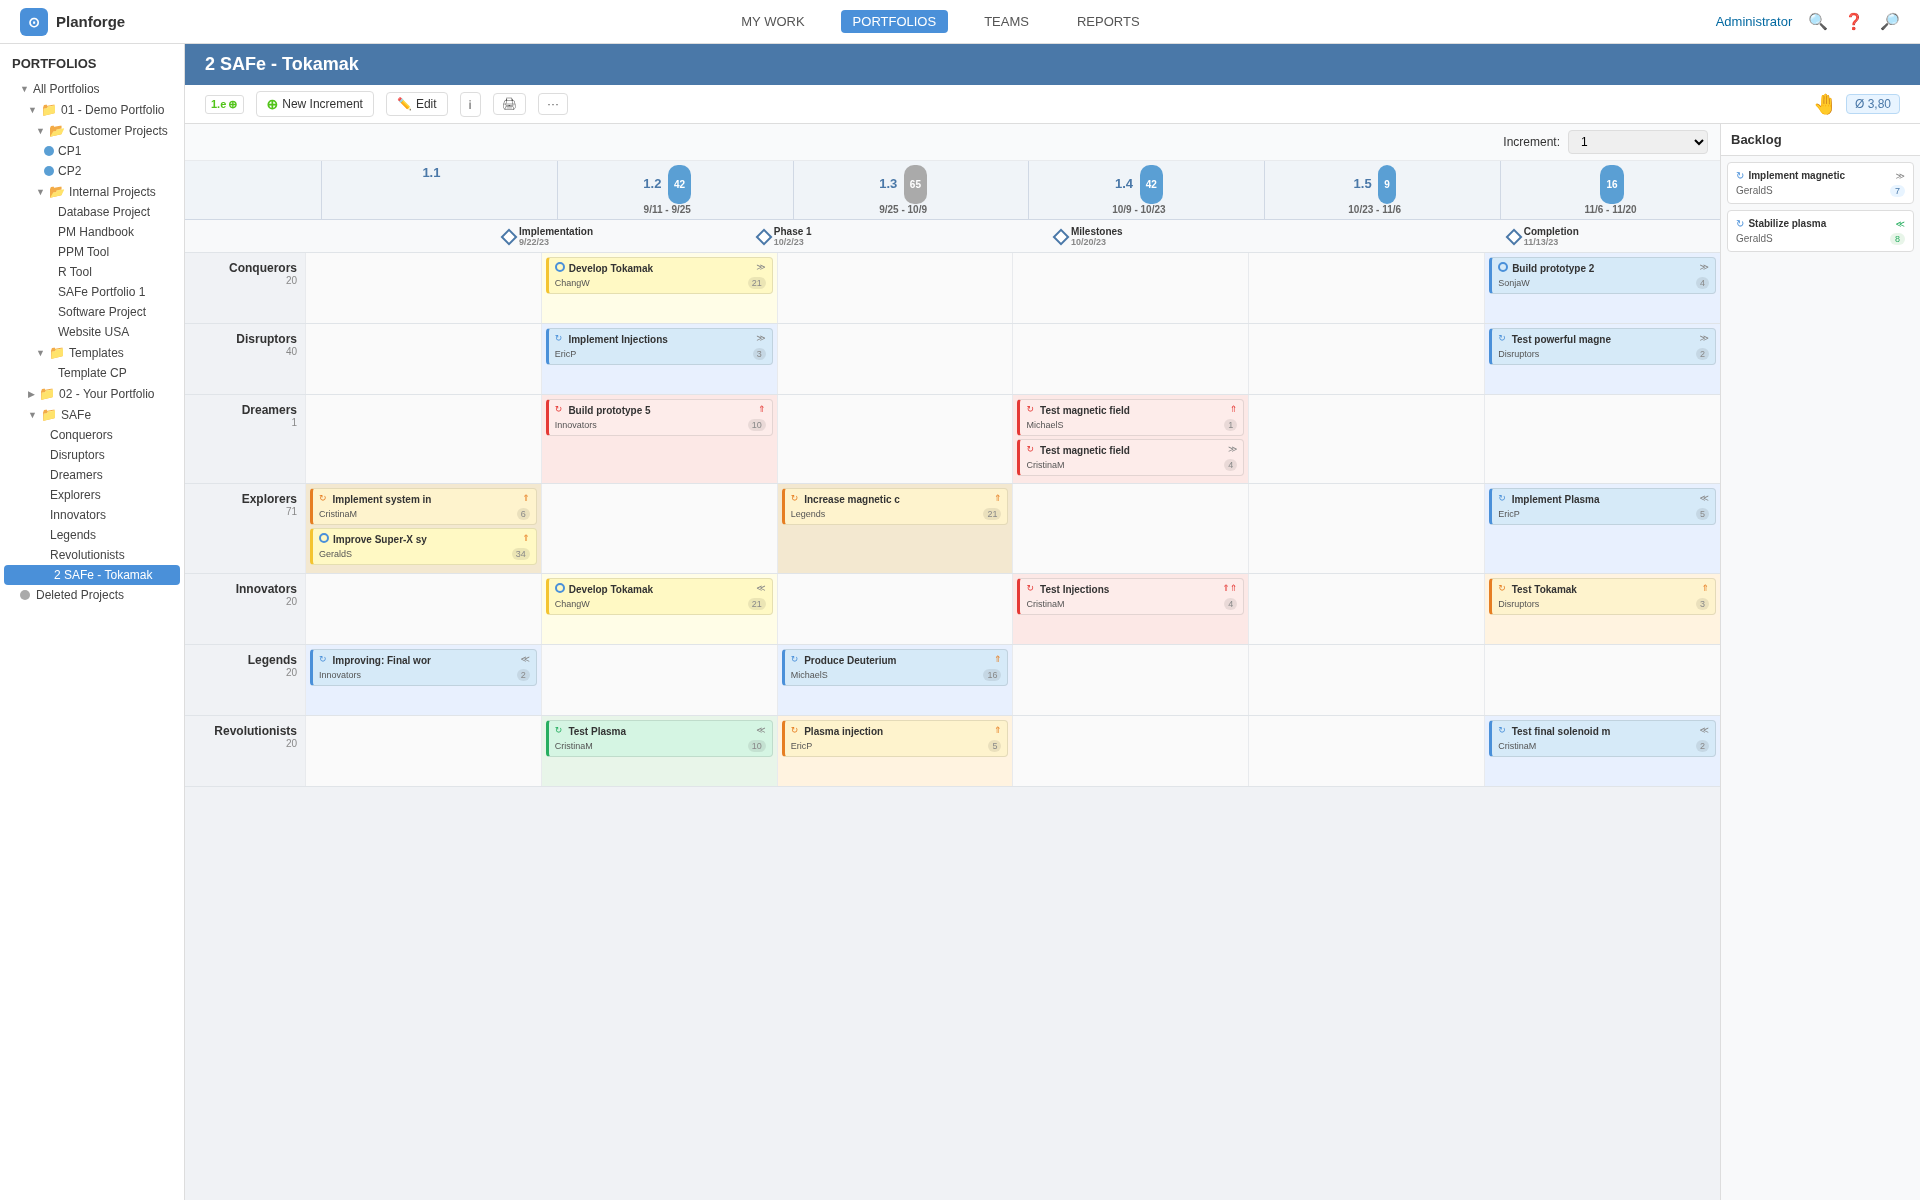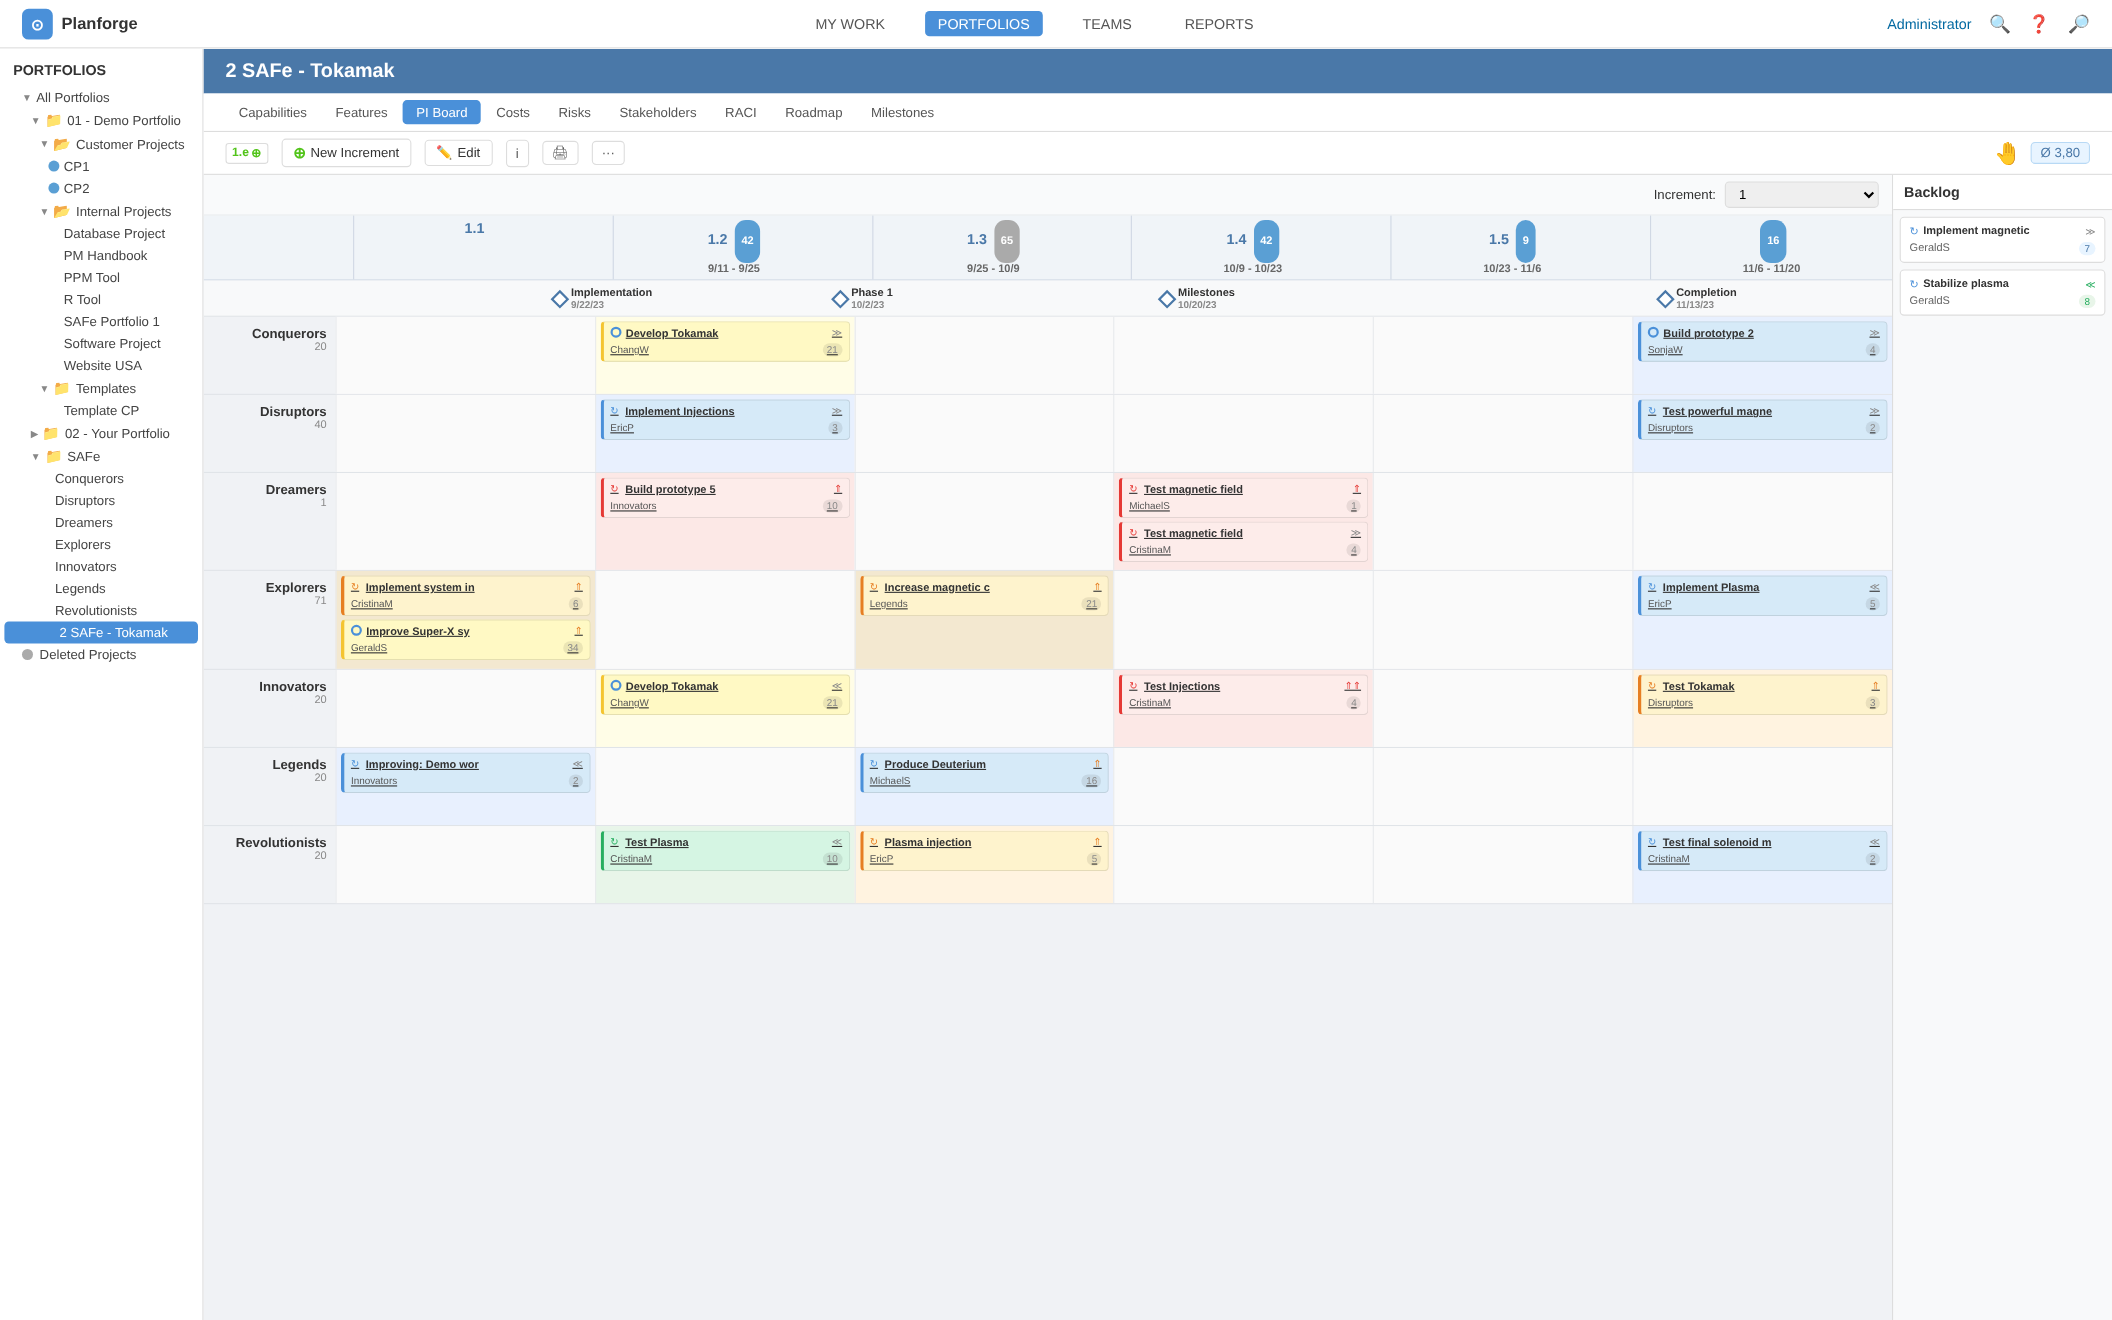--- a/index.html
+++ b/index.html
@@ -95,21 +95,21 @@
     .team-count { font-size: 10px; color: #888; }
     .team-sprints { display: flex; flex: 1; }
     .sprint-cell { flex: 1; border-left: 1px solid #e8eaed; padding: 4px; min-height: 70px; position: relative; }
     .sprint-cell.yellow-bg { background: #fffde7; }
     .sprint-cell.blue-bg { background: #e8f0fe; }
     .sprint-cell.red-bg { background: #fce8e6; }
     .sprint-cell.green-bg { background: #e8f5e9; }
     .sprint-cell.empty { background: #fafafa; }
 
     
-    .card { border-radius: 4px; padding: 4px 6px; margin-bottom: 3px; font-size: 10px; position: relative; border: 1px solid rgba(0,0,0,0.1); text-decoration: underline; }
+    .card { border-radius: 4px; padding: 4px 6px; margin-bottom: 3px; font-size: 10px; position: relative; border: 1px solid rgba(0,0,0,0.1); }
     .card-yellow { background: #fff9c4; border-left: 3px solid #f4c430; }
     .card-blue { background: #d6eaf8; border-left: 3px solid #4a90d9; }
     .card-red { background: #fdecea; border-left: 3px solid #e53935; }
     .card-green { background: #d5f5e3; border-left: 3px solid #27ae60; }
     .card-orange { background: #fef3cd; border-left: 3px solid #e67e22; }
     .card-title { font-size: 10px; font-weight: 600; color: #333; line-height: 1.3; }
     .card-meta { display: flex; justify-content: space-between; align-items: center; margin-top: 2px; }
     .card-user { font-size: 9px; color: #555; }
     .card-num { font-size: 9px; color: #888; background: rgba(0,0,0,0.08); border-radius: 8px; padding: 1px 4px; }
     .status-circle { width: 10px; height: 10px; border-radius: 50%; border: 2px solid #4a90d9; display: inline-block; }
@@ -266,31 +266,20 @@
     </div>
   </aside>
 
   <div class="content">
 
     <div class="portfolio-header">
       <div class="portfolio-title">2 SAFe - Tokamak</div>
     </div>
 
 
-    <div class="sub-tab-bar">
-      <div class="sub-tab">Capabilities</div>
-      <div class="sub-tab">Features</div>
-      <div class="sub-tab active">PI Board</div>
-      <div class="sub-tab">Costs</div>
-      <div class="sub-tab">Risks</div>
-      <div class="sub-tab">Stakeholders</div>
-      <div class="sub-tab">RACI</div>
-      <div class="sub-tab">Roadmap</div>
-      <div class="sub-tab">Milestones</div>
-    </div>
 
     <div class="toolbar">
       <span style="font-size:11px;color:#888;border:1px solid #ddd;border-radius:3px;padding:2px 5px;display:inline-flex;align-items:center;gap:2px;">
         <span style="color:#52c41a;font-weight:bold;">1.e</span>
         <span style="color:#52c41a;font-weight:bold;">⊕</span>
       </span>
       <button class="toolbar-btn add-btn">
         <span class="add-icon">⊕</span>
         <span>New Increment</span>
       </button>
@@ -632,21 +621,21 @@
           <div class="team-row">
             <div class="team-label">
               <span class="team-name">Legends</span>
               <span class="team-count">20</span>
             </div>
             <div class="team-sprints">
               <div class="sprint-cell blue-bg">
                 <div class="card card-blue">
                   <div class="card-header">
                     <span style="font-size:9px;color:#4a90d9;margin-right:2px;">↻</span>
-                    <span class="card-title">Improving: Demo wor</span>
+                    <span class="card-title">Improving: Final wor</span>
                     <span style="margin-left:auto;font-size:9px;color:#888;">≪</span>
                   </div>
                   <div class="card-meta">
                     <span class="card-user">Innovators</span>
                     <span class="card-num">2</span>
                   </div>
                 </div>
               </div>
               <div class="sprint-cell empty"></div>
               <div class="sprint-cell blue-bg">

